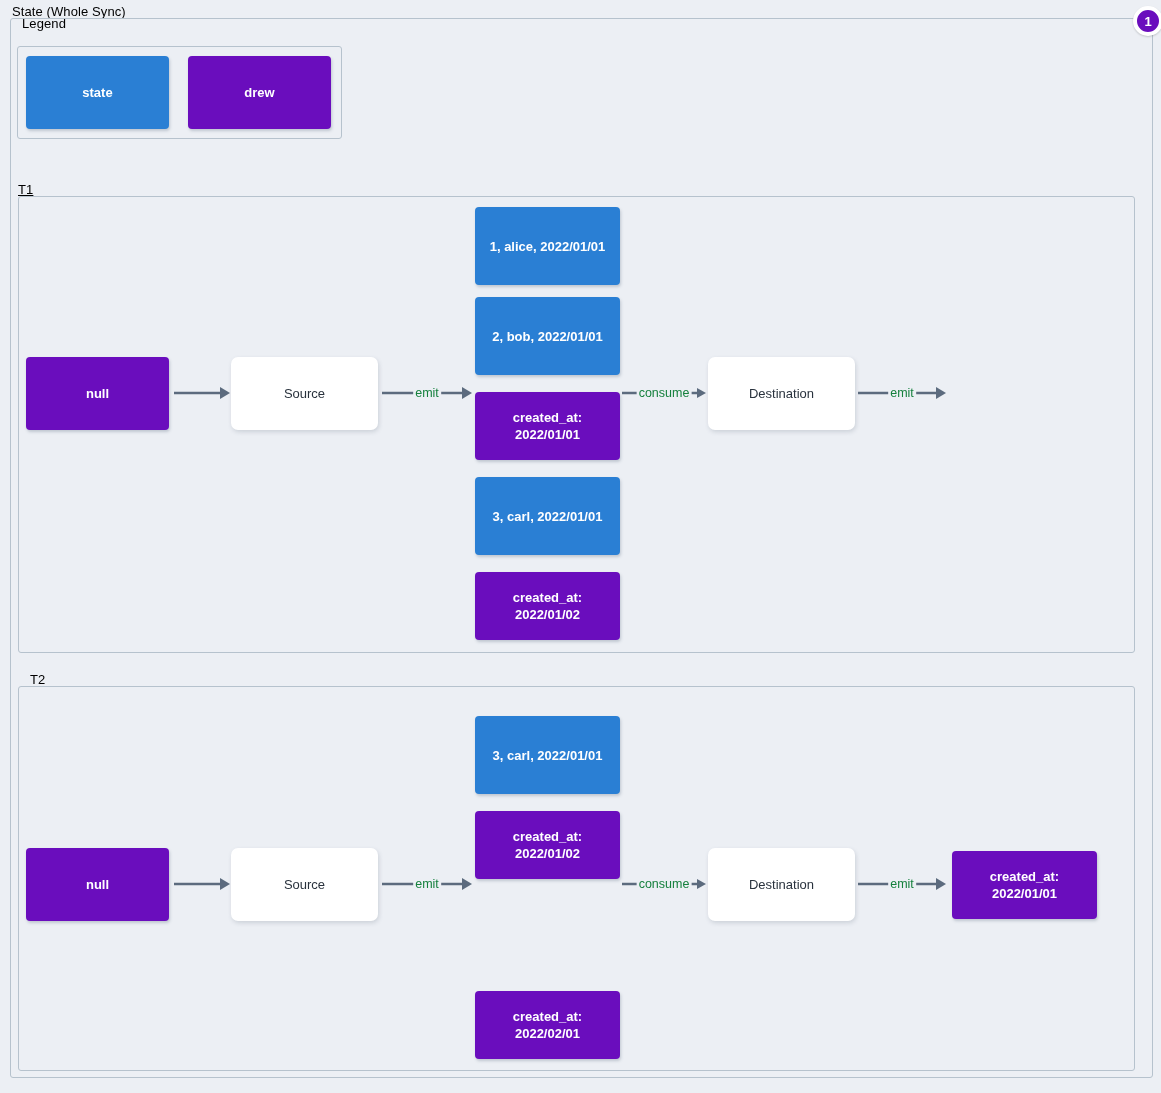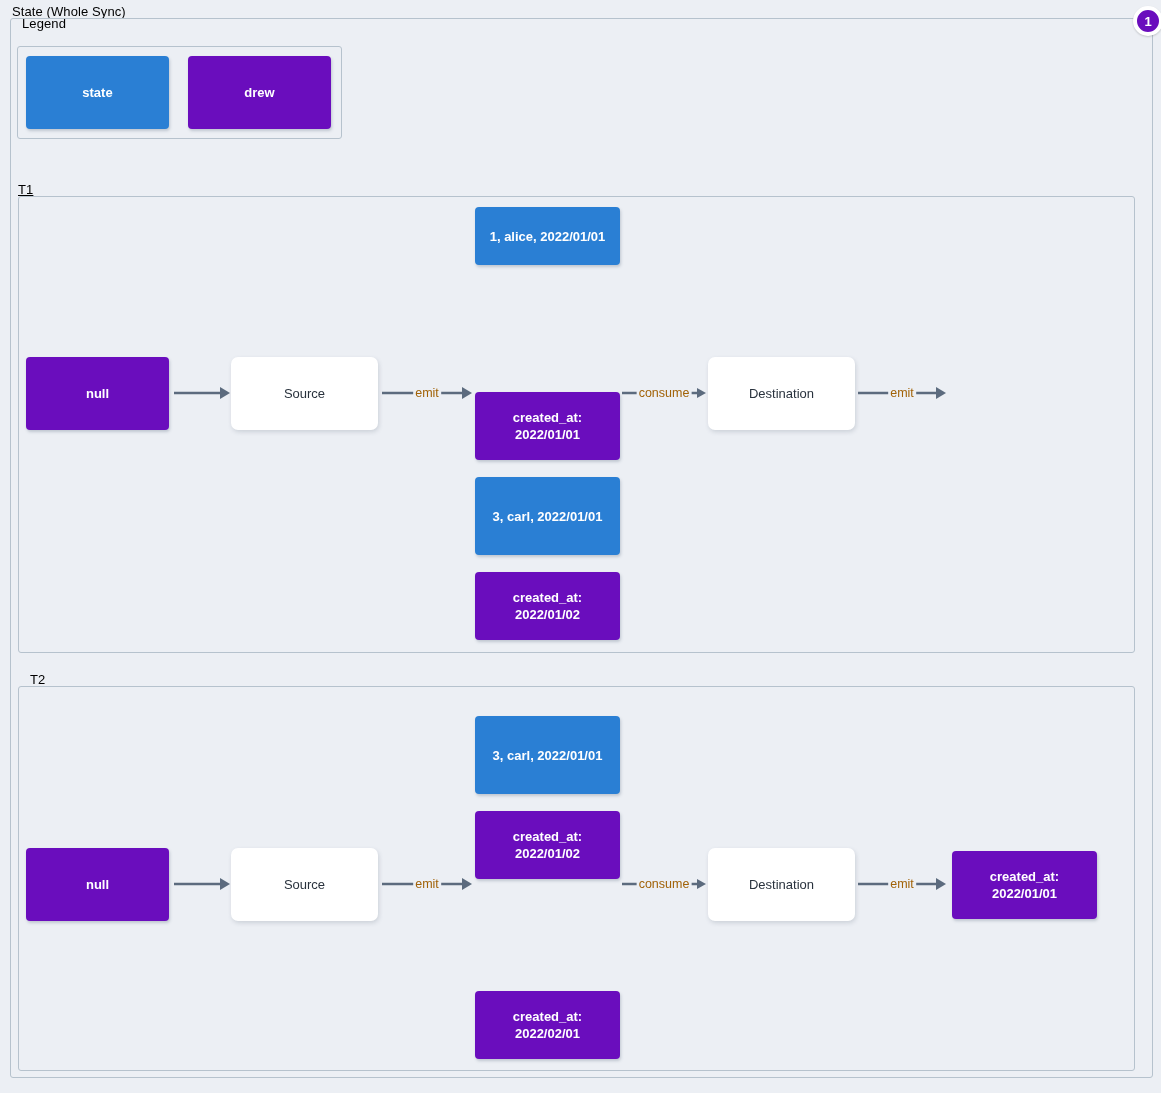--- a/index.html
+++ b/index.html
@@ -73,21 +73,21 @@
     display: flex;
     align-items: center;
     justify-content: center;
     pointer-events: none;
   }
   .edge svg { display: block; overflow: visible; }
   .edge-label {
     position: absolute;
     font-size: 12.5px;
     line-height: 13px;
-    color: #a16207;
+    color: #15803d;
     background: #eceff4;
     padding: 0 2px;
     left: 50%;
     top: 50%;
     transform: translate(-50%, -50%);
     white-space: nowrap;
   }
 
   
   .badge {
@@ -143,22 +143,25 @@
   </div>
 
   <div class="edge" style="left:382px; top:381px; width:90px;">
     <svg width="90" height="24" viewBox="0 0 90 24" aria-hidden="true">
       <line x1="0" y1="12" x2="80" y2="12" stroke="#5c6b7e" stroke-width="2.6"></line>
       <path d="M80 6 L90 12 L80 18 Z" fill="#5c6b7e"></path>
     </svg>
     <span class="edge-label">emit</span>
   </div>
 
-  <div class="node record" style="left:475px; top:207px; width:145px; height:58px;">
+  <div class="node record" style="left:475px; top:207px; width:145px; height:78px;">
     <span>1, alice, 2022/01/01</span>
+  </div>
+  <div class="node record" style="left:475px; top:297px; width:145px; height:78px;">
+    <span>2, bob, 2022/01/01</span>
   </div>
   <div class="node state" style="left:475px; top:392px; width:145px; height:68px;">
     <span>created_at:
 2022/01/01</span>
   </div>
   <div class="node record" style="left:475px; top:477px; width:145px; height:78px;">
     <span>3, carl, 2022/01/01</span>
   </div>
   <div class="node state" style="left:475px; top:572px; width:145px; height:68px;">
     <span>created_at:

